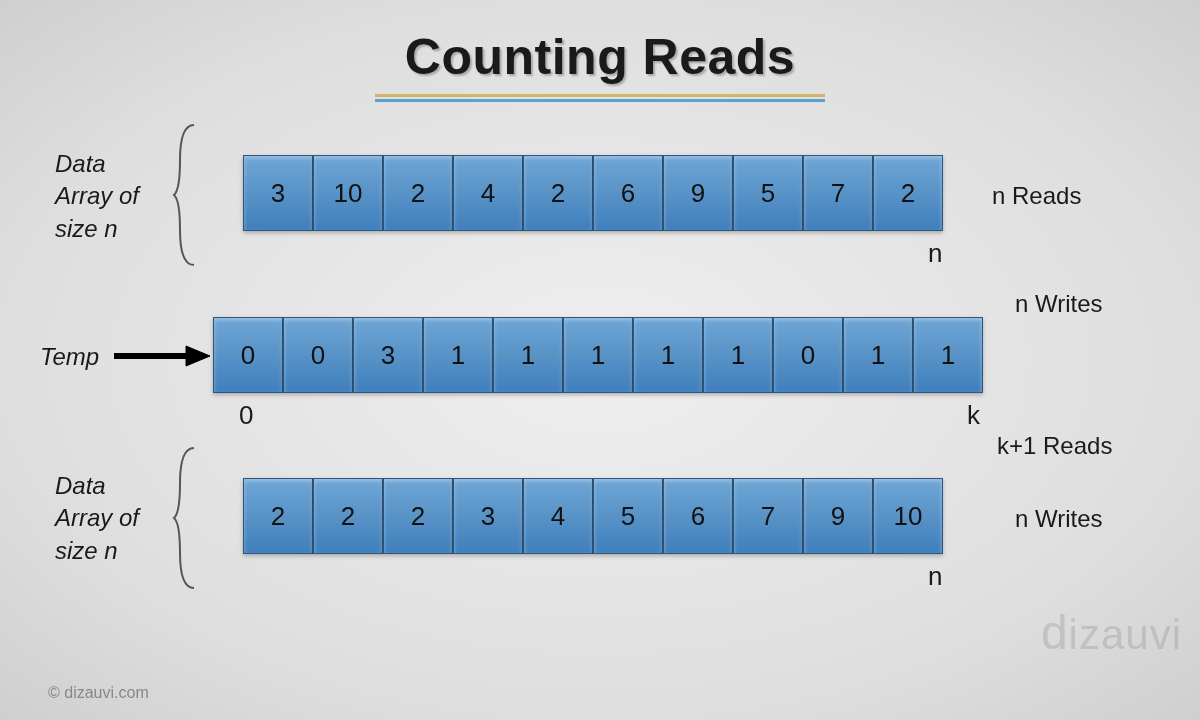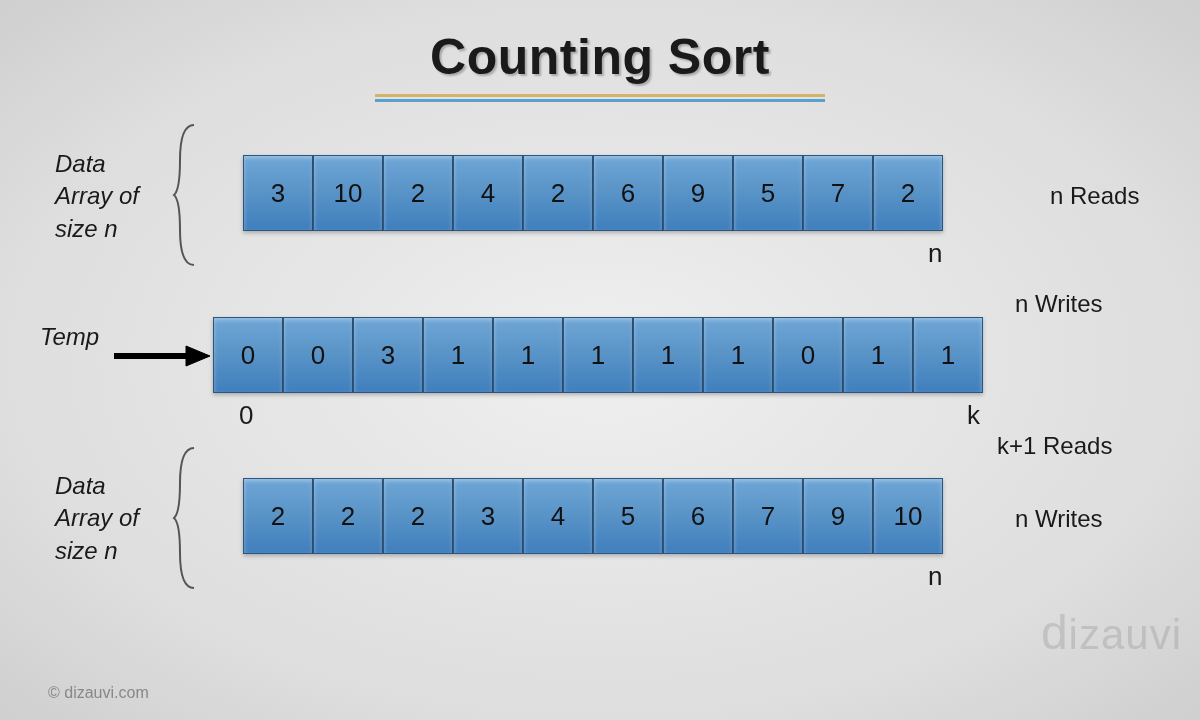--- a/index.html
+++ b/index.html
@@ -95,21 +95,21 @@
     letter-spacing: 1px;
     margin-top: 32px;
   }
   .watermark .d {
     font-size: 48px;
   }
 </style>
 </head>
 <body>
 
-<div class="title">Counting Sort</div>
+<div class="title">Counting Reads</div>
 <div class="title-underline"></div>
 
 <div class="row" style="top:0">
   <div class="left-label" style="left:55px; top:148px; white-space:pre-line;">Data
 Array of
 size n</div>
   <svg class="brace" style="left:172px; top:120px;" width="26" height="150">
     <path d="M22,5 Q8,5 8,40 Q8,70 2,75 Q8,80 8,110 Q8,145 22,145"></path>
   </svg>
   <div class="array" id="arr-input" style="left:243px; top:155px">
@@ -118,25 +118,25 @@
       <div class="cell">2</div>
       <div class="cell">4</div>
       <div class="cell">2</div>
       <div class="cell">6</div>
       <div class="cell">9</div>
       <div class="cell">5</div>
       <div class="cell">7</div>
       <div class="cell">2</div>
     </div>
   <div class="sub-label" style="left:928px; top:238px">n</div>
-  <div class="right-label" style="left:1050px; top:182px">n Reads</div>
+  <div class="right-label" style="left:992px; top:182px">n Reads</div>
 </div>
 
 <div class="row" style="top:0">
-  <div class="left-label" style="left:40px; top:321px;">Temp</div>
+  <div class="left-label" style="left:40px; top:341px;">Temp</div>
   <svg class="arrow" style="left:114px; top:344px" width="96" height="24">
     <line x1="0" y1="12" x2="72" y2="12" stroke-width="6"></line>
     <polygon points="72,2 96,12 72,22"></polygon>
   </svg>
   <div class="array" id="arr-temp" style="left:213px; top:317px">
       <div class="cell">0</div>
       <div class="cell">0</div>
       <div class="cell">3</div>
       <div class="cell">1</div>
       <div class="cell">1</div>

